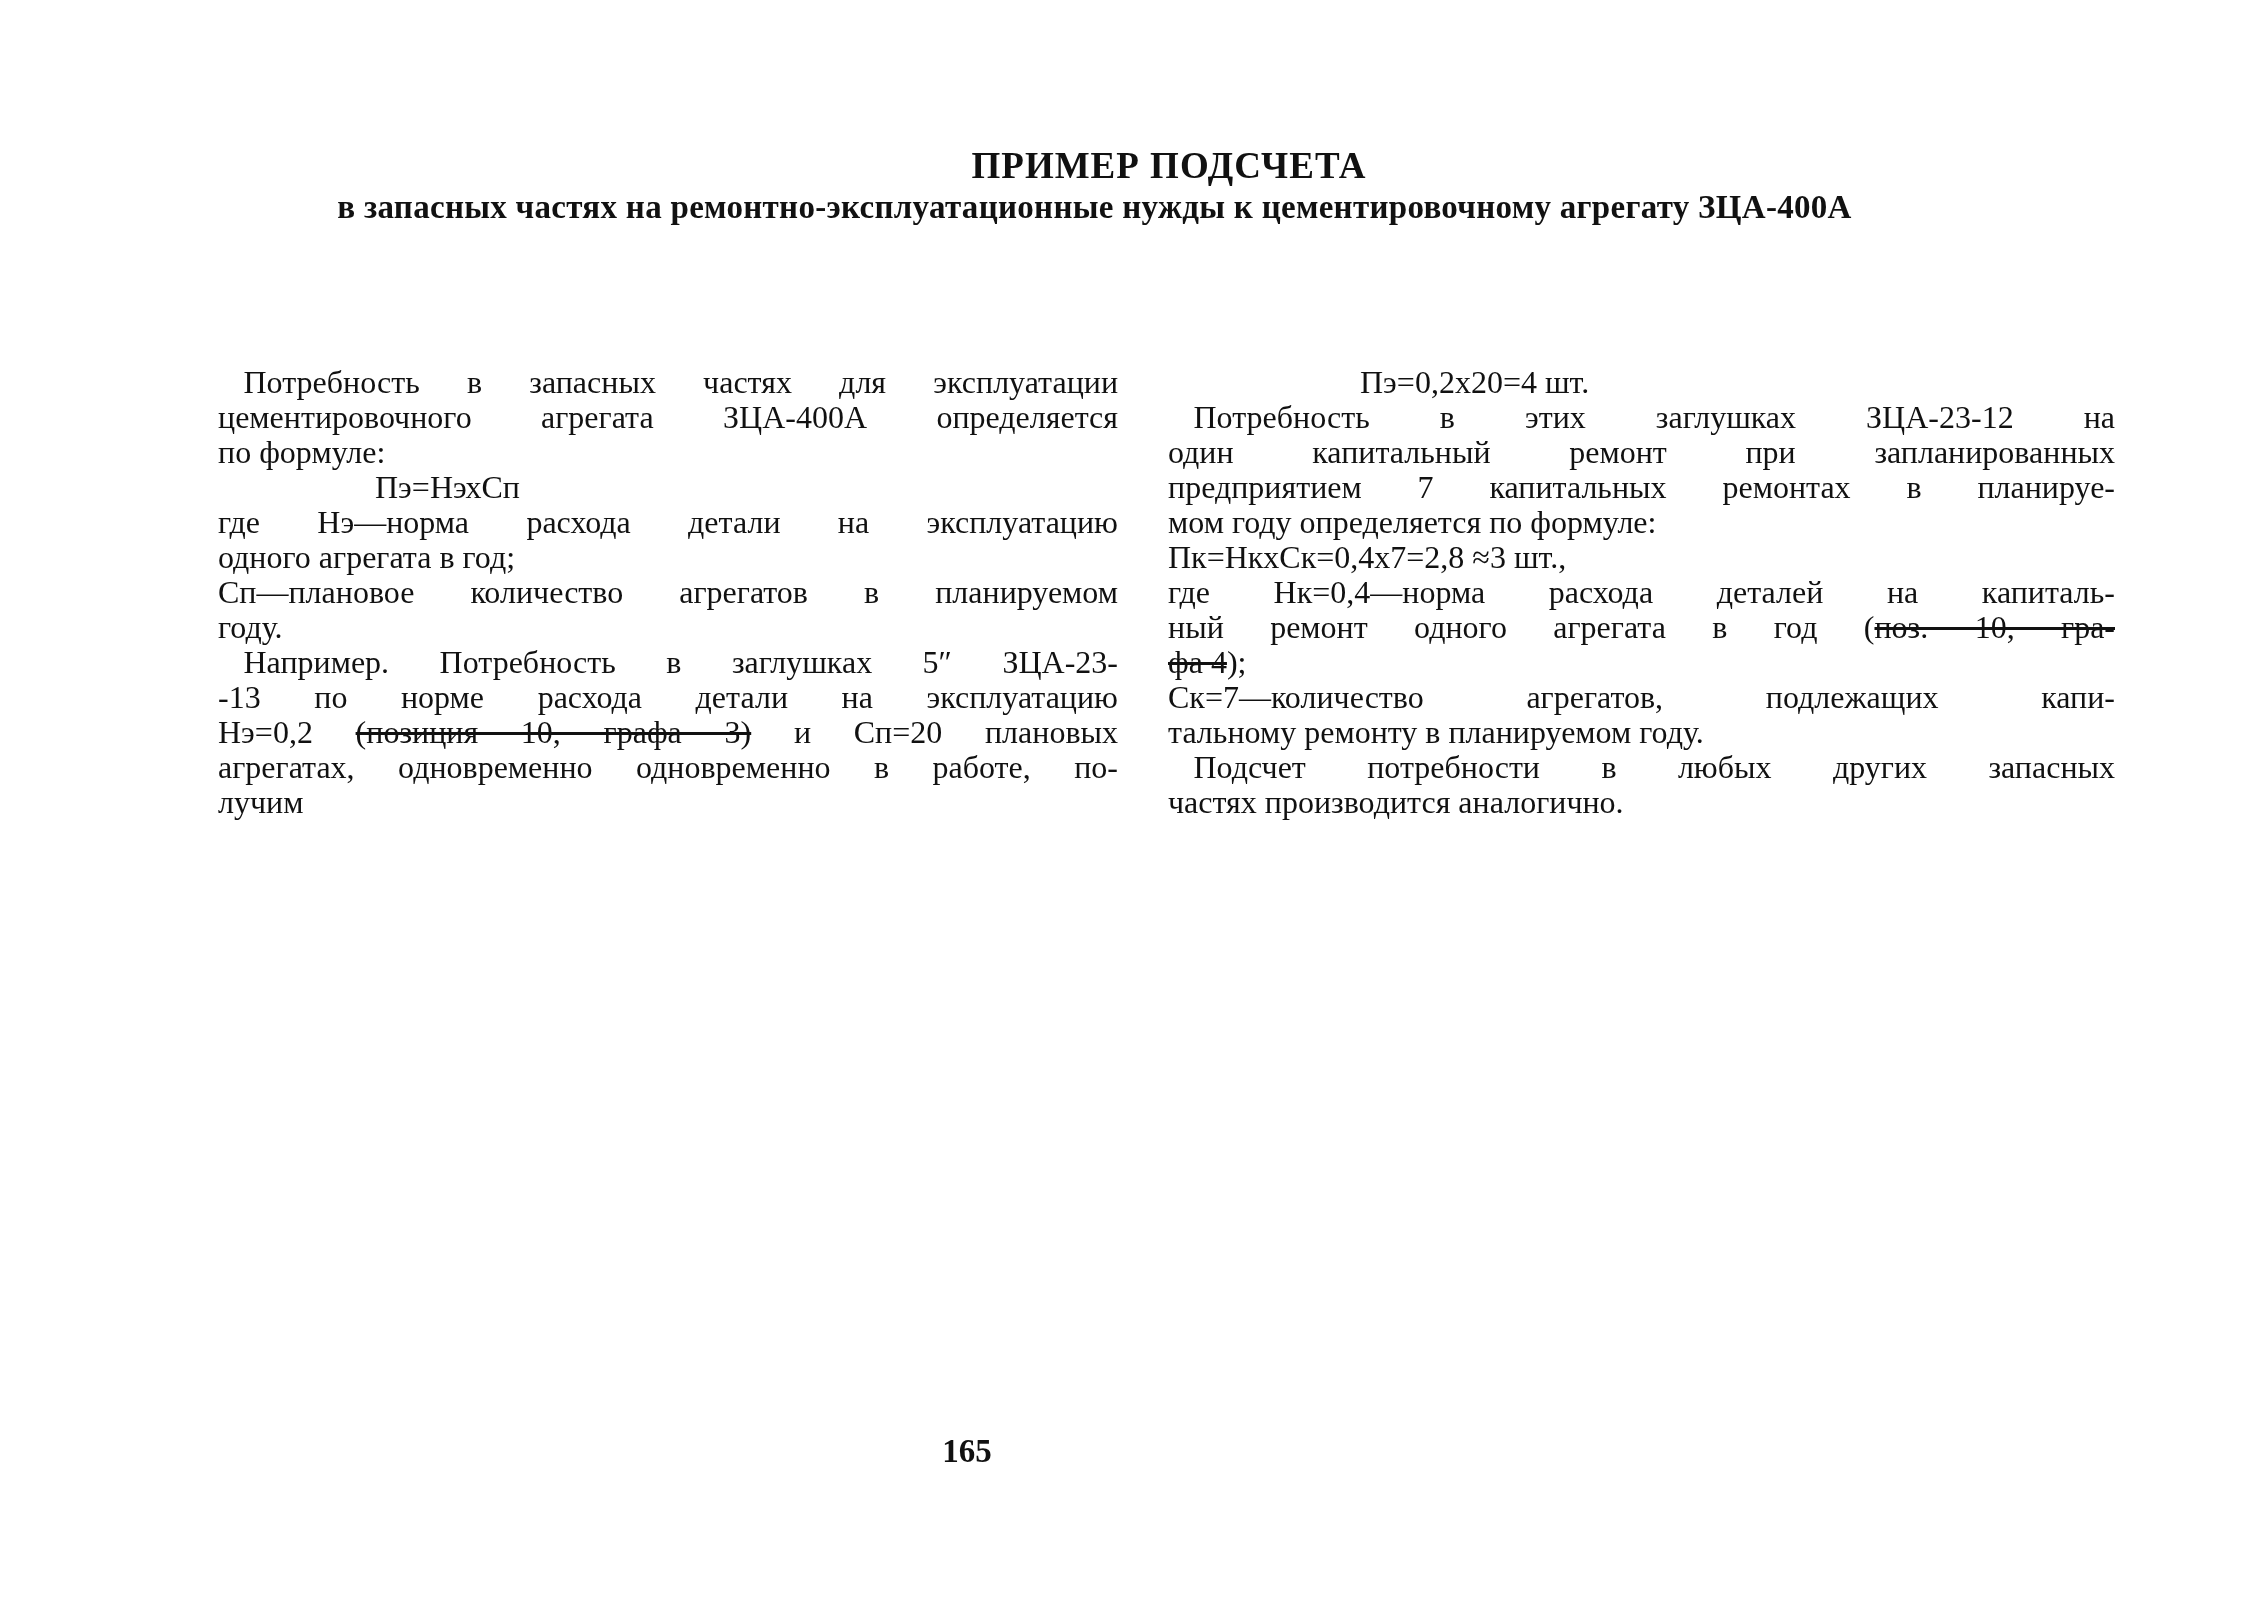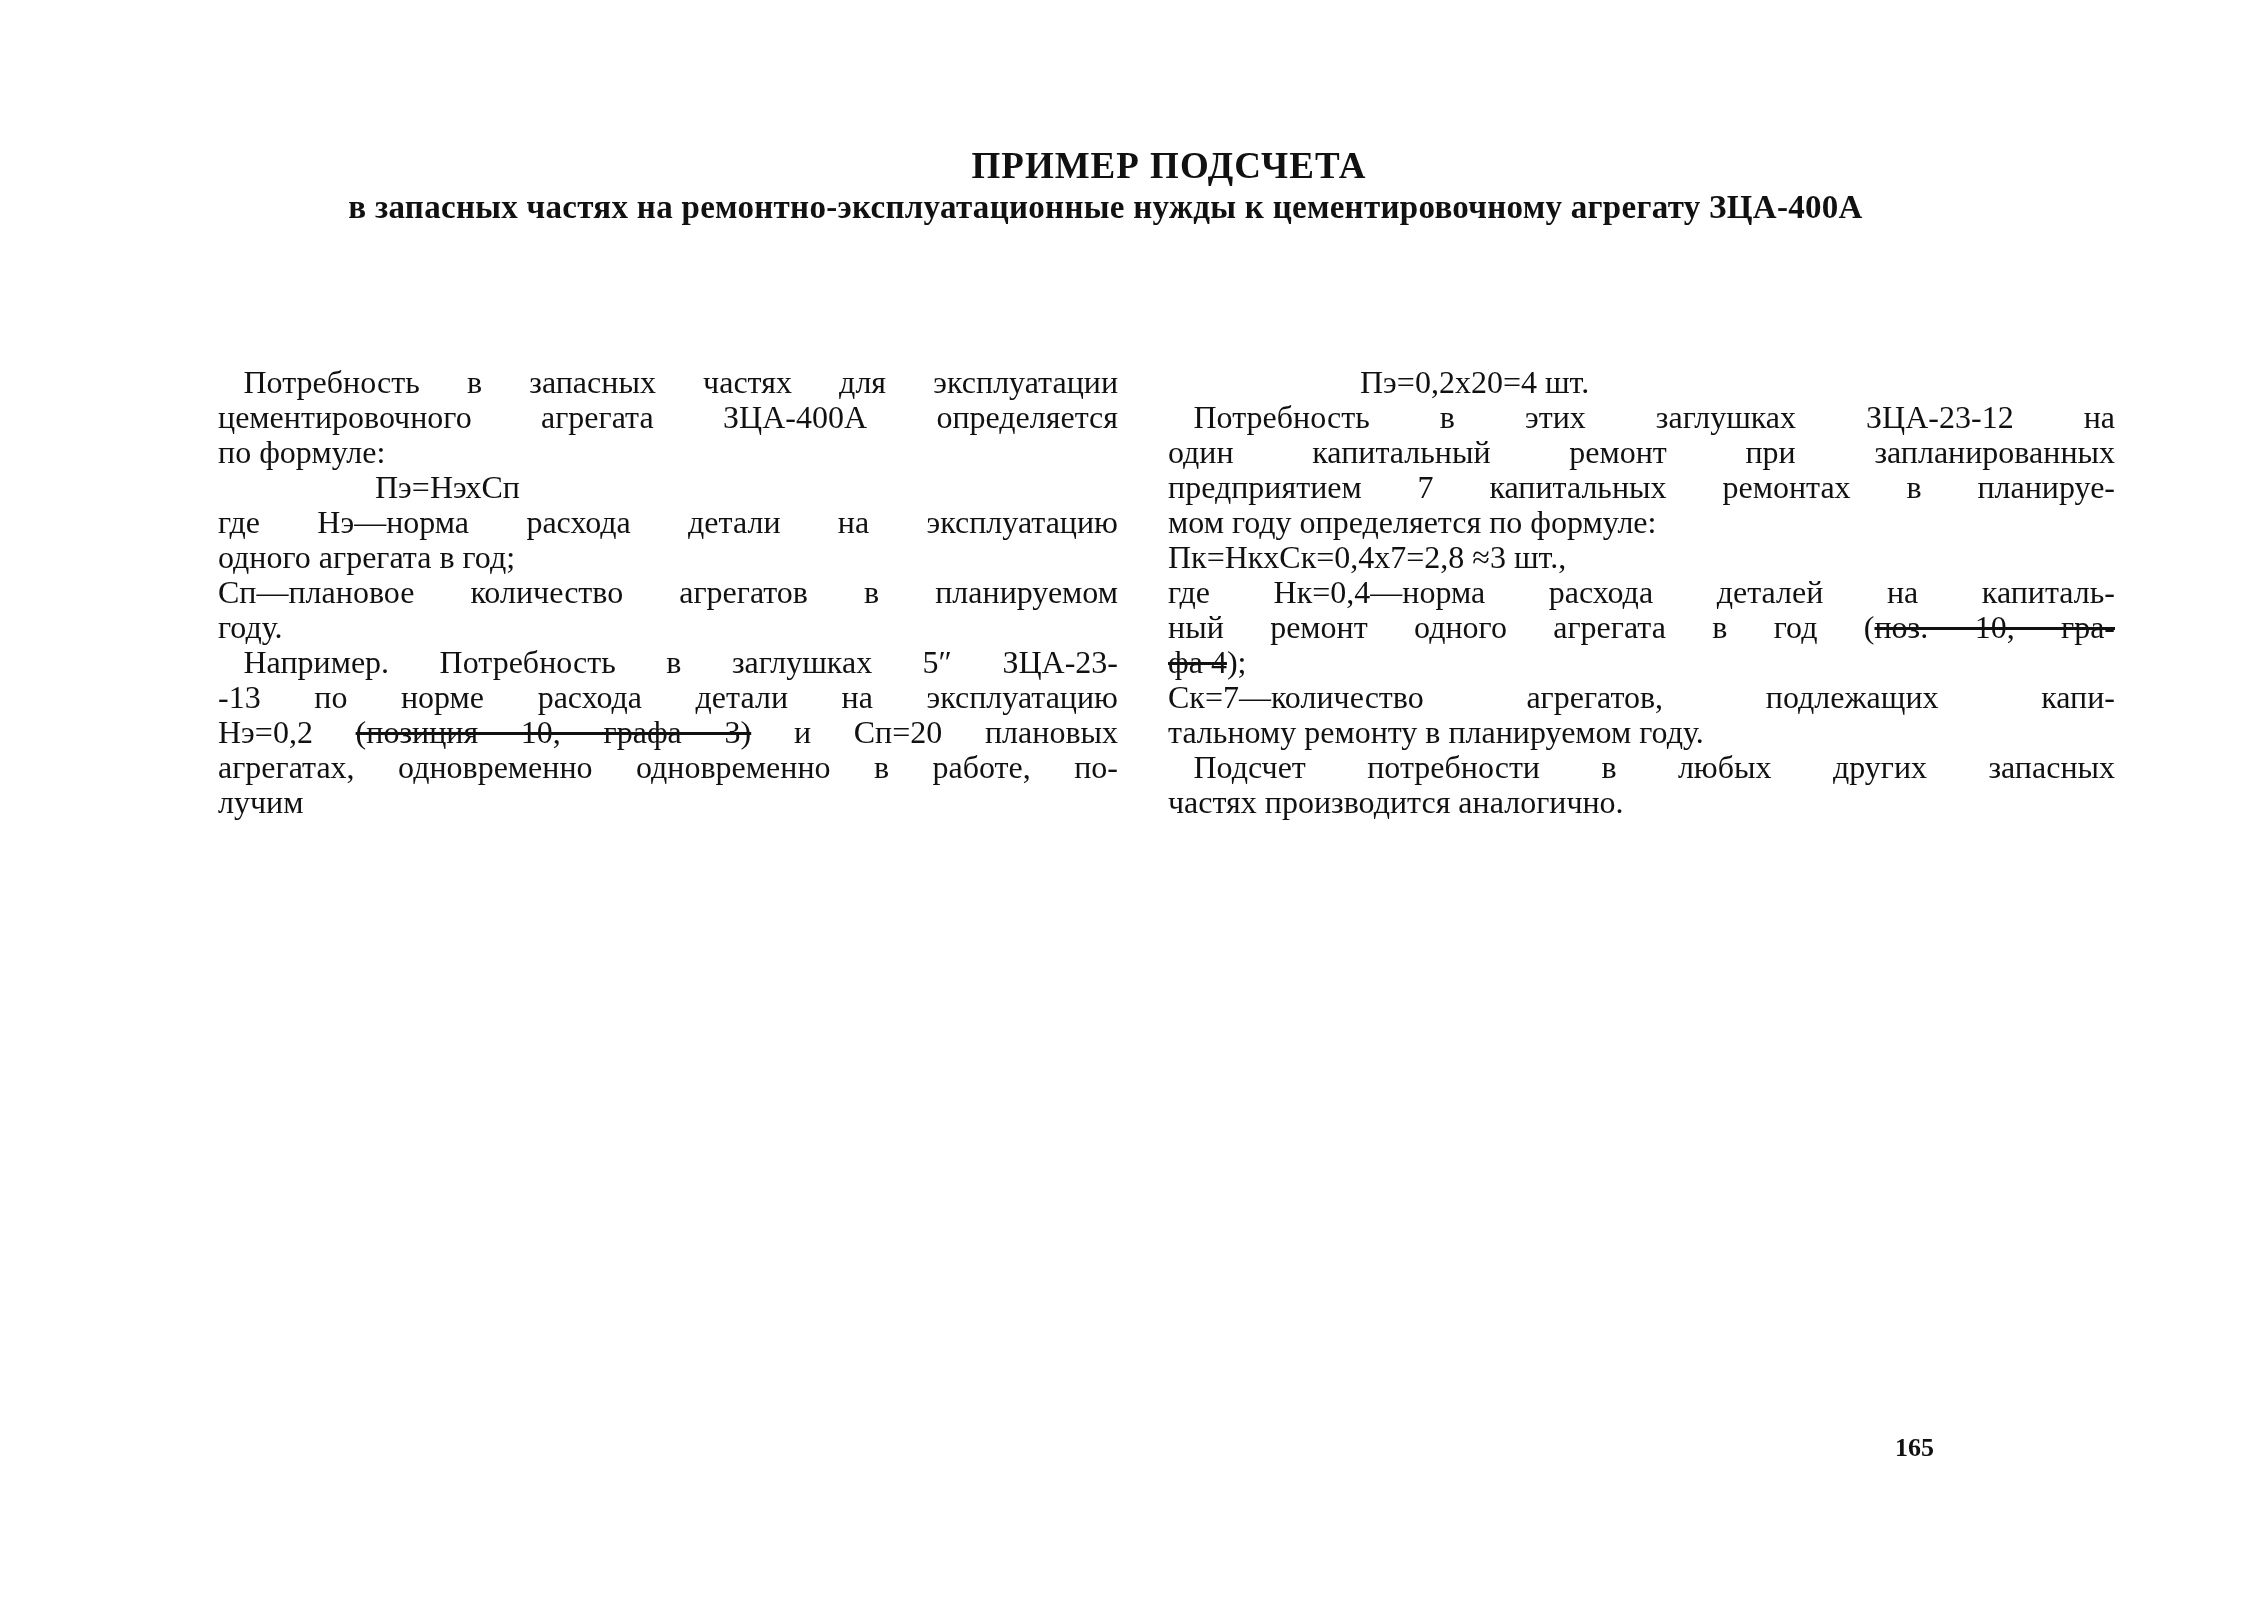--- a/index.html
+++ b/index.html
@@ -22,21 +22,21 @@
       top: 147px;
       text-align: center;
       font-weight: bold;
       font-size: 37px;
       letter-spacing: 1px;
       line-height: 1;
       padding-left: 40px;
     }
     .subtitle {
       position: absolute;
-      left: 184px;
+      left: 173px;
       width: 1843px;
       top: 188px;
       text-align: center;
       font-weight: bold;
       font-size: 33px;
       line-height: 1.2;
       letter-spacing: 0.3px;
     }
     .col {
       position: absolute;
@@ -55,23 +55,23 @@
     }
     .line.last { text-align-last: left; }
     .line.indent { padding-left: 25.5px; }
     .line.formula { text-align: center; text-align-last: left; }
     .strike { text-decoration: line-through; text-decoration-thickness: 2.9px; }
     .page-number {
       position: absolute;
       left: 0;
       width: 1934px;
       top: 1433px;
-      text-align: right;
+      text-align: center;
       font-weight: bold;
-      font-size: 26px;
+      font-size: 33px;
     }
   </style>
 </head>
 <body>
 
 <div class="title">ПРИМЕР ПОДСЧЕТА</div>
 <div class="subtitle">в запасных частях на ремонтно-эксплуатационные нужды к цементировочному агрегату ЗЦА-400А</div>
 
 <div class="col col-left">
   <span class="line indent">Потребность в запасных частях для эксплуатации</span>

